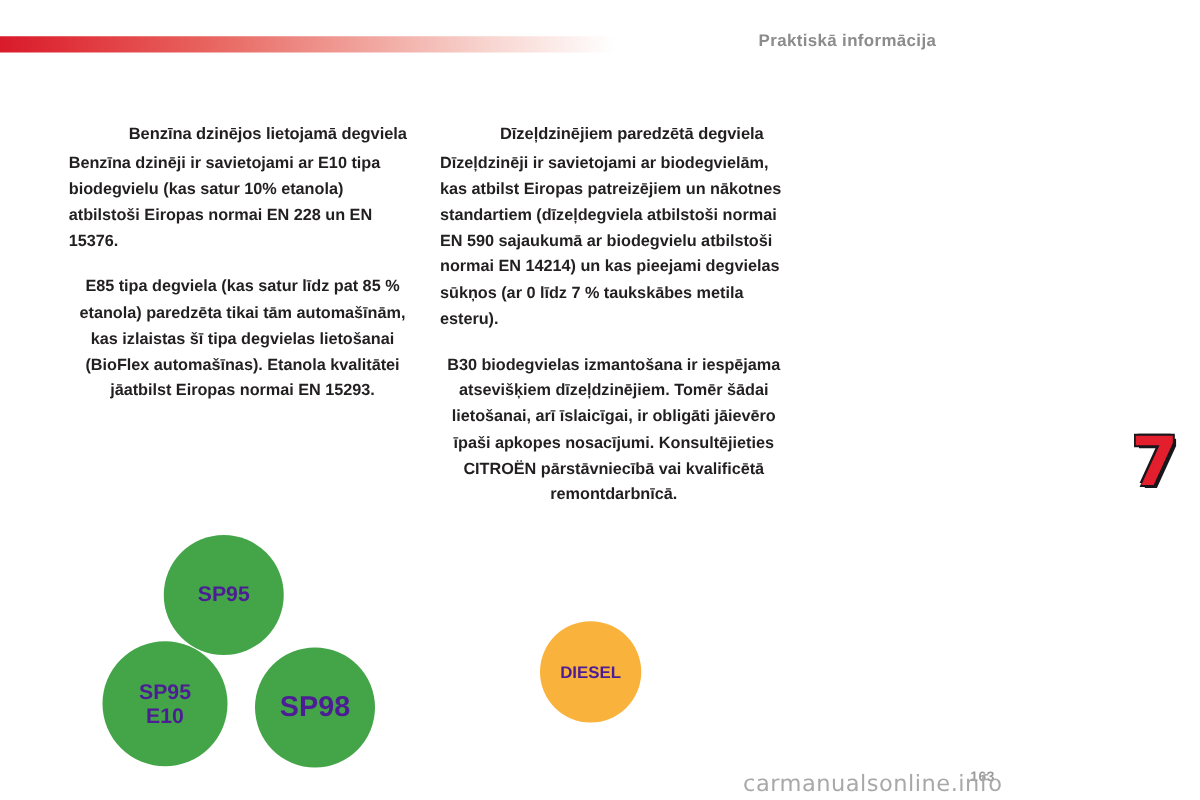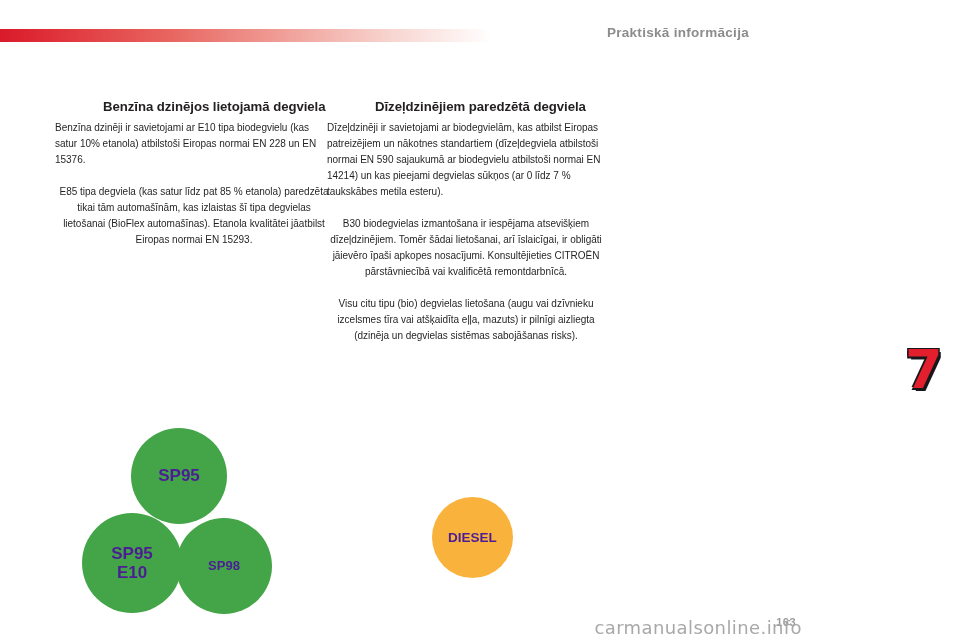--- a/index.html
+++ b/index.html
@@ -47,33 +47,33 @@
   }
 
   
   .col {
     position:absolute;
     top:98px;
     width:278px;
     color:#221f21;
   }
   .col-left  { left:55px; }
-  .col-right { left:327px; }
+  .col-right { left:352px; }
 
   .col h2 {
     font-size:13.2px;
     font-weight:bold;
     line-height:1.32;
     margin-bottom:5px;
     letter-spacing:-0.05px;
     padding-left:48px;
   }
   .col p {
-    font-size:10px;
-    font-weight:normal;
+    font-size:13px;
+    font-weight:bold;
     line-height:1.595;
     letter-spacing:-0.02px;
   }
   .col p + p { margin-top:16px;text-align:center; }
 
   
   .badge {
     position:absolute;
     border-radius:50%;
     display:flex;
@@ -83,21 +83,21 @@
     color:#4c1d95;
     font-weight:bold;
     text-align:center;
     line-height:1.12;
   }
   .badge-green { background:#43a548; }
   .badge-orange{ background:#f9b33c; }
 
   #badge-sp95     { left:131px; top:428px;  width:96px;  height:96px;  font-size:17px; }
   #badge-sp95e10  { left:82px;  top:513px;  width:100px; height:100px; font-size:17px; }
-  #badge-sp98     { left:176px; top:518px;  width:96px;  height:96px;  font-size:13px;text-align:center; }
+  #badge-sp98     { left:204px; top:518px;  width:96px;  height:96px;  font-size:23px;text-align:center; }
   #badge-diesel   { left:432px; top:497px;  width:81px;  height:81px;  font-size:13.5px; }
   .badge-line2 { display:block; }
 
   
   .watermark {
     position:absolute;
     right:2px; bottom:2px;
     font-size:18px;
     color:#a8a8a8;
     letter-spacing:0.4px;
@@ -127,21 +127,20 @@
   <div class="col col-left">
     <h2>Benzīna dzinējos lietojamā degviela</h2>
     <p>Benzīna dzinēji ir savietojami ar E10 tipa biodegvielu (kas satur 10% etanola) atbilstoši Eiropas normai EN 228 un EN 15376.</p>
     <p>E85 tipa degviela (kas satur līdz pat 85 % etanola) paredzēta tikai tām automašīnām, kas izlaistas šī tipa degvielas lietošanai (BioFlex automašīnas). Etanola kvalitātei jāatbilst Eiropas normai EN 15293.</p>
   </div>
 
   <div class="col col-right">
     <h2>Dīzeļdzinējiem paredzētā degviela</h2>
     <p>Dīzeļdzinēji ir savietojami ar biodegvielām, kas atbilst Eiropas patreizējiem un nākotnes standartiem (dīzeļdegviela atbilstoši normai EN 590 sajaukumā ar biodegvielu atbilstoši normai EN 14214) un kas pieejami degvielas sūkņos (ar 0 līdz 7 % taukskābes metila esteru).</p>
     <p>B30 biodegvielas izmantošana ir iespējama atsevišķiem dīzeļdzinējiem. Tomēr šādai lietošanai, arī īslaicīgai, ir obligāti jāievēro īpaši apkopes nosacījumi. Konsultējieties CITROËN pārstāvniecībā vai kvalificētā remontdarbnīcā.</p>
-    <p>Visu citu tipu (bio) degvielas lietošana (augu vai dzīvnieku izcelsmes tīra vai atšķaidīta eļļa, mazuts) ir pilnīgi aizliegta (dzinēja un degvielas sistēmas sabojāšanas risks).</p>
   </div>
 
   <div id="badge-sp95" class="badge badge-green">
     <span>SP95</span>
   </div>
 
   <div id="badge-sp95e10" class="badge badge-green">
     <span>SP95</span>
     <span class="badge-line2">E10</span>
   </div>

